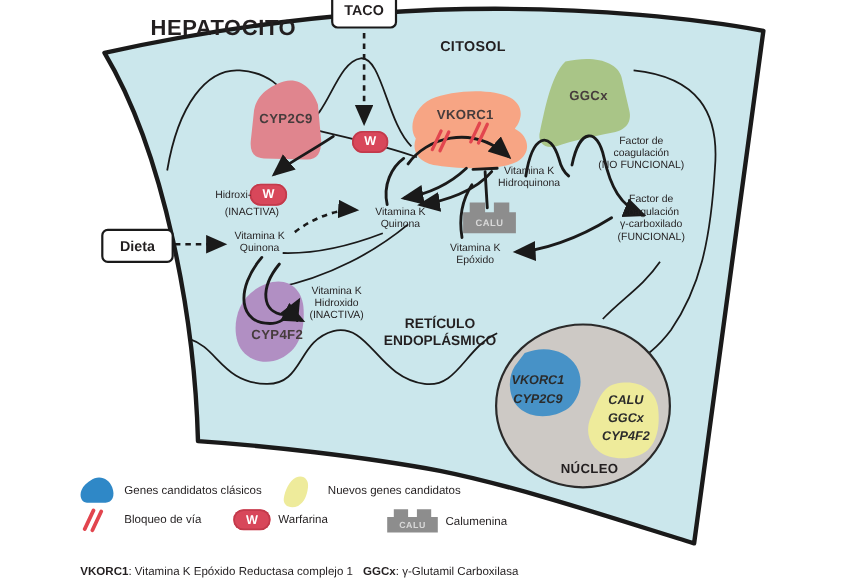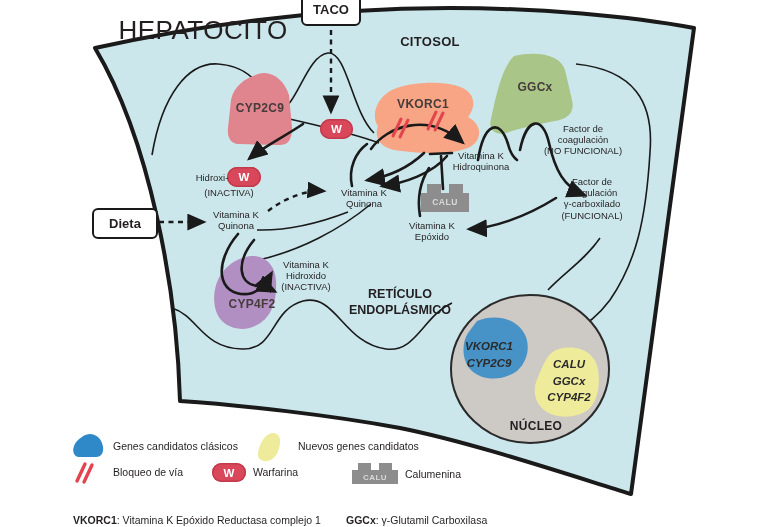--- a/index.html
+++ b/index.html
@@ -6,21 +6,21 @@
   #stage{
     position:relative;width:768px;height:527px;overflow:hidden;
     background:#ffffff;
     font-family:"Liberation Sans",sans-serif;
     color:#231f20;
   }
   #diagram-svg{position:absolute;left:0;top:0;}
   .lbl{position:absolute;white-space:pre-line;text-align:center;line-height:1.18;
        font-size:9.5px;color:#231f20;transform:translateX(-50%);}
   .lbl.left{transform:none;text-align:right;}
-  .title{font-size:26px;font-weight:normal;letter-spacing:.5px;}
+  .title{font-size:20px;font-weight:bold;letter-spacing:.5px;}
   .compartment{font-size:13px;font-weight:bold;letter-spacing:.3px;}
   .ret{font-size:12.5px;font-weight:bold;line-height:1.25;}
   .enzyme-lbl{font-size:12px;font-weight:bold;color:#463c3c;letter-spacing:.3px;}
   .inputbox{
     position:absolute;background:#ffffff;border:2.5px solid #1a1a1a;border-radius:6px;
     font-size:13px;font-weight:bold;display:flex;align-items:center;justify-content:center;
   }
   .wpill{
     position:absolute;background:#d8475a;border-radius:10px;color:#fff;font-weight:bold;
     font-size:11.5px;display:flex;align-items:center;justify-content:center;
@@ -176,17 +176,17 @@
   <div class="wpill" style="left:212px;top:463px;width:34px;height:19px;">
     <span>W</span>
   </div>
   <div class="lbl left legend-txt" style="left:253px;top:466px;">Warfarina</div>
   <div class="calu-txt" style="left:375px;top:473px;font-size:8px;">CALU</div>
   <div class="lbl left legend-txt" style="left:405px;top:468px;">Calumenina</div>
 
   <div class="foot" style="left:73px;top:514px;">
     <b>VKORC1</b><span>: Vitamina K Epóxido Reductasa complejo 1</span>
   </div>
-  <div class="foot" style="left:330px;top:514px;margin-left:16px;">
+  <div class="foot" style="left:330px;top:514px;">
     <b>GGCx</b><span>: γ-Glutamil Carboxilasa</span>
   </div>
 
 </div>
 
 </body></html>

